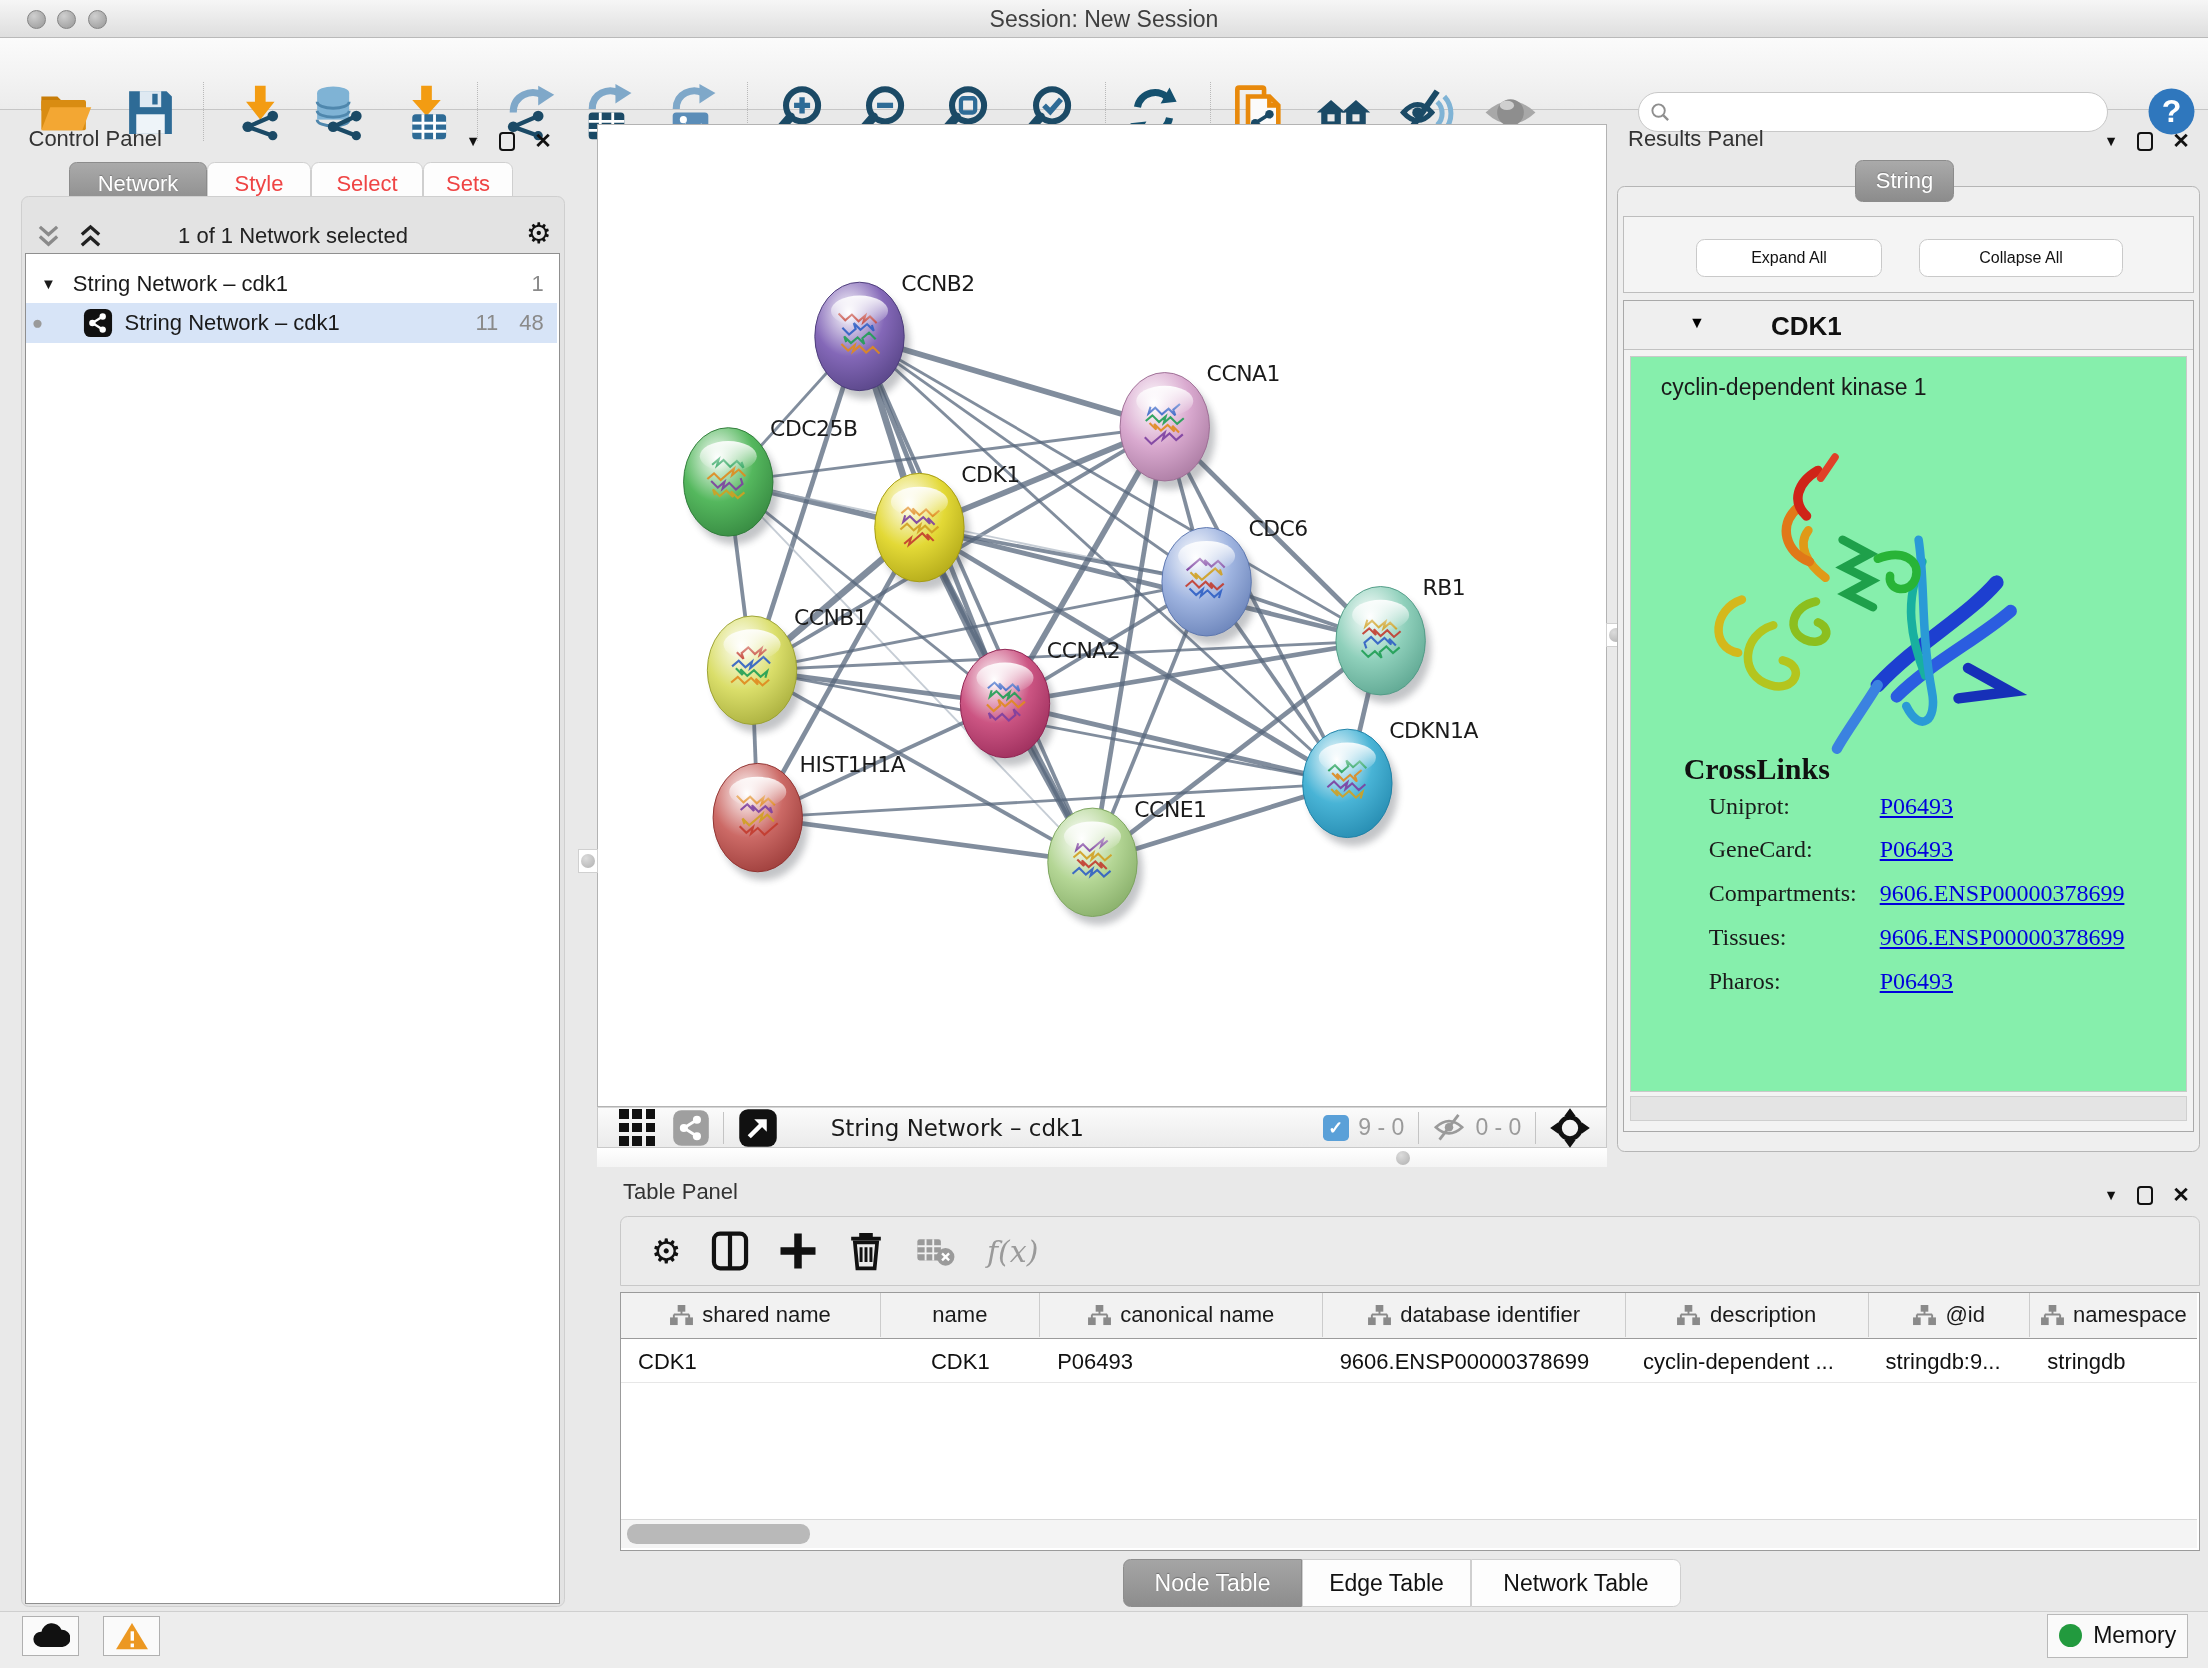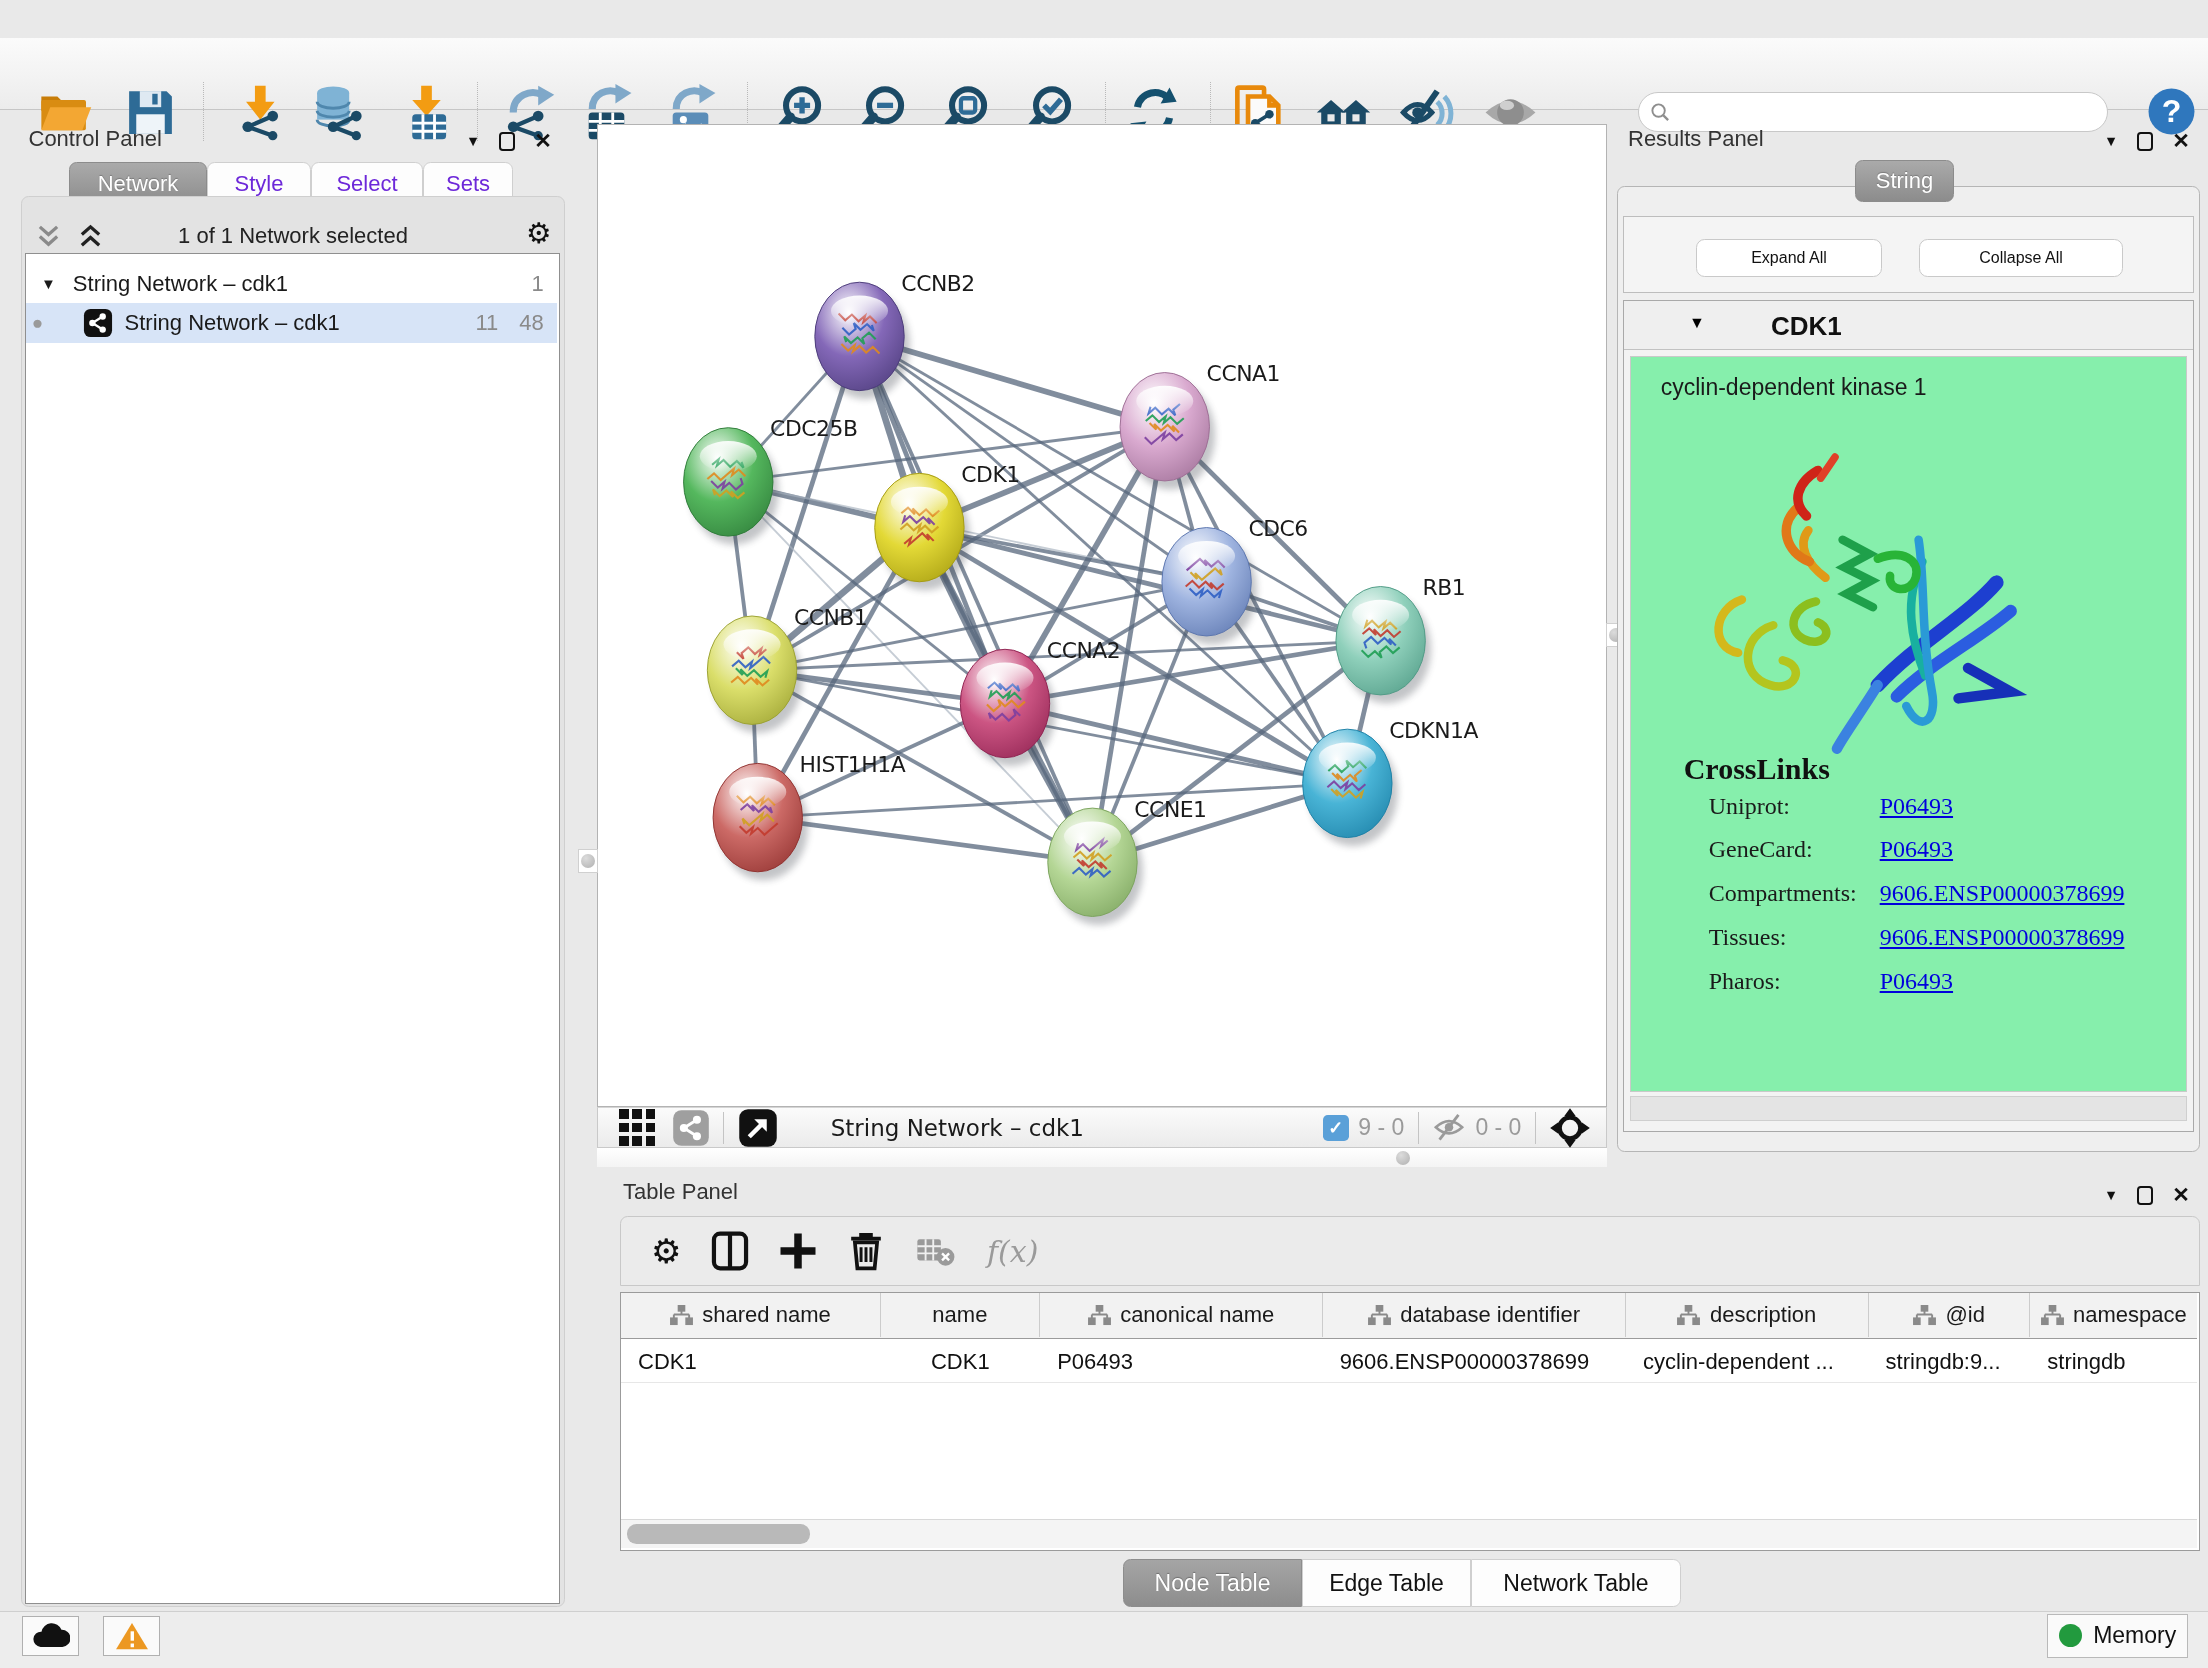--- a/index.html
+++ b/index.html
@@ -25,21 +25,21 @@
   #search-box input { border:none; outline:none; flex:1; font-size:21px; background:transparent; padding-left:7.6px; }
 
   
   .panel-title { position:absolute; font-size:22px; color:#333; }
   .pc { position:absolute; display:flex; gap:19px; align-items:center; }
   .pc .tri { font-size:14.3px; color:#111; }
   .pc .flo { width:16px; height:19px; border:2.4px solid #111; border-radius:3.8px; }
   .pc .clo { font-size:21px; font-weight:700; color:#111; }
 
   .tab { position:absolute; height:44px; background:#fdfdfd; border:1px solid #cfcfcf;
-    color:#6d28d9; font-size:22px; display:flex; align-items:center; justify-content:center; cursor:pointer; }
+    color:#ef4444; font-size:22px; display:flex; align-items:center; justify-content:center; cursor:pointer; }
   .tab.sel { background:linear-gradient(#aaaaaa,#8c8c8c); color:#fff; text-shadow:0 -1px 1px rgba(0,0,0,.25); border-color:#8c8c8c; }
 
   
   #cp-container { position:absolute; left:21px; top:196px; width:544px; height:1411px;
     background:#e3e3e3; border:1px solid #cfcfcf; border-radius:7.6px; }
   #cp-status-row { position:absolute; left:25px; top:217px; width:536px; height:38px; }
   #cp-status { position:absolute; left:0; right:0; text-align:center; font-size:22px; color:#222; top:5.7px; }
   #cp-list { position:absolute; left:25px; top:253px; width:535px; height:1351px;
     background:#fff; border:1.9px solid #8f8f8f; }
   .tree-row { position:absolute; left:0; width:531px; height:40px; display:flex; align-items:center; font-size:22px; color:#1a1a1a; }
@@ -97,20 +97,26 @@
 
   .netlabel { font-family:"DejaVu Sans", sans-serif; font-size:23px; fill:#1a1a1a; letter-spacing:-0.5px; }
   .gearglyph { font-size:28.5px; color:#111; line-height:1; }
   .fx { font-family:"DejaVu Serif", serif; font-style:italic; font-size:30px; color:#9a9a9a; }
 </style>
 </head>
 <body>
 
 <div id="app">
 
+  <div id="titlebar">
+    <div class="traffic" style="left:27px"></div>
+    <div class="traffic" style="left:57px"></div>
+    <div class="traffic" style="left:88px"></div>
+    <div id="win-title">Session: New Session</div>
+  </div>
 
   <div id="toolbar">
     <svg class="tb-icon" style="left:36px" viewBox="0 0 32 32">
       <path d="M3 7h9l3 3h13v5H3z" fill="#c87d08"></path>
         <rect x="3" y="9" width="25" height="17" rx="1" fill="#d98c12"></rect>
       <path d="M3 26 L8 13 h23 l-5 13z" fill="#f3a733"></path>
     </svg>
     <svg class="tb-icon" style="left:122px" viewBox="0 0 32 32">
       <path d="M4 4 h21 l3 3 v21 H4z" fill="#2e6b96"></path>
         <rect x="10" y="4" width="12" height="9" fill="#dfe9f2"></rect>

